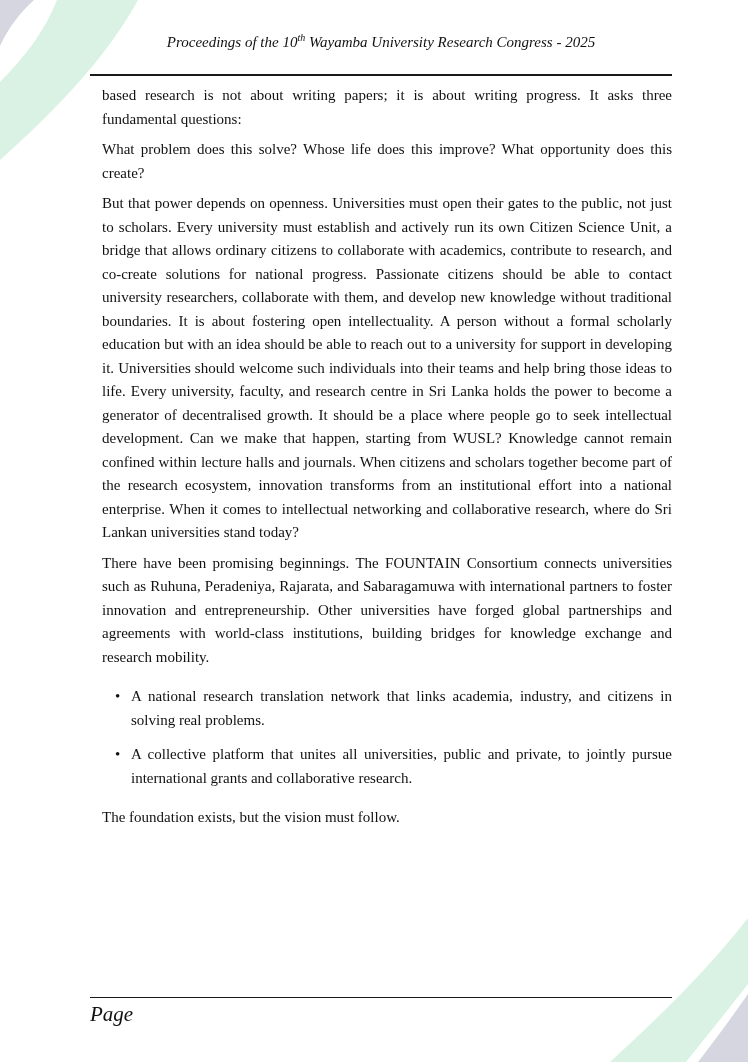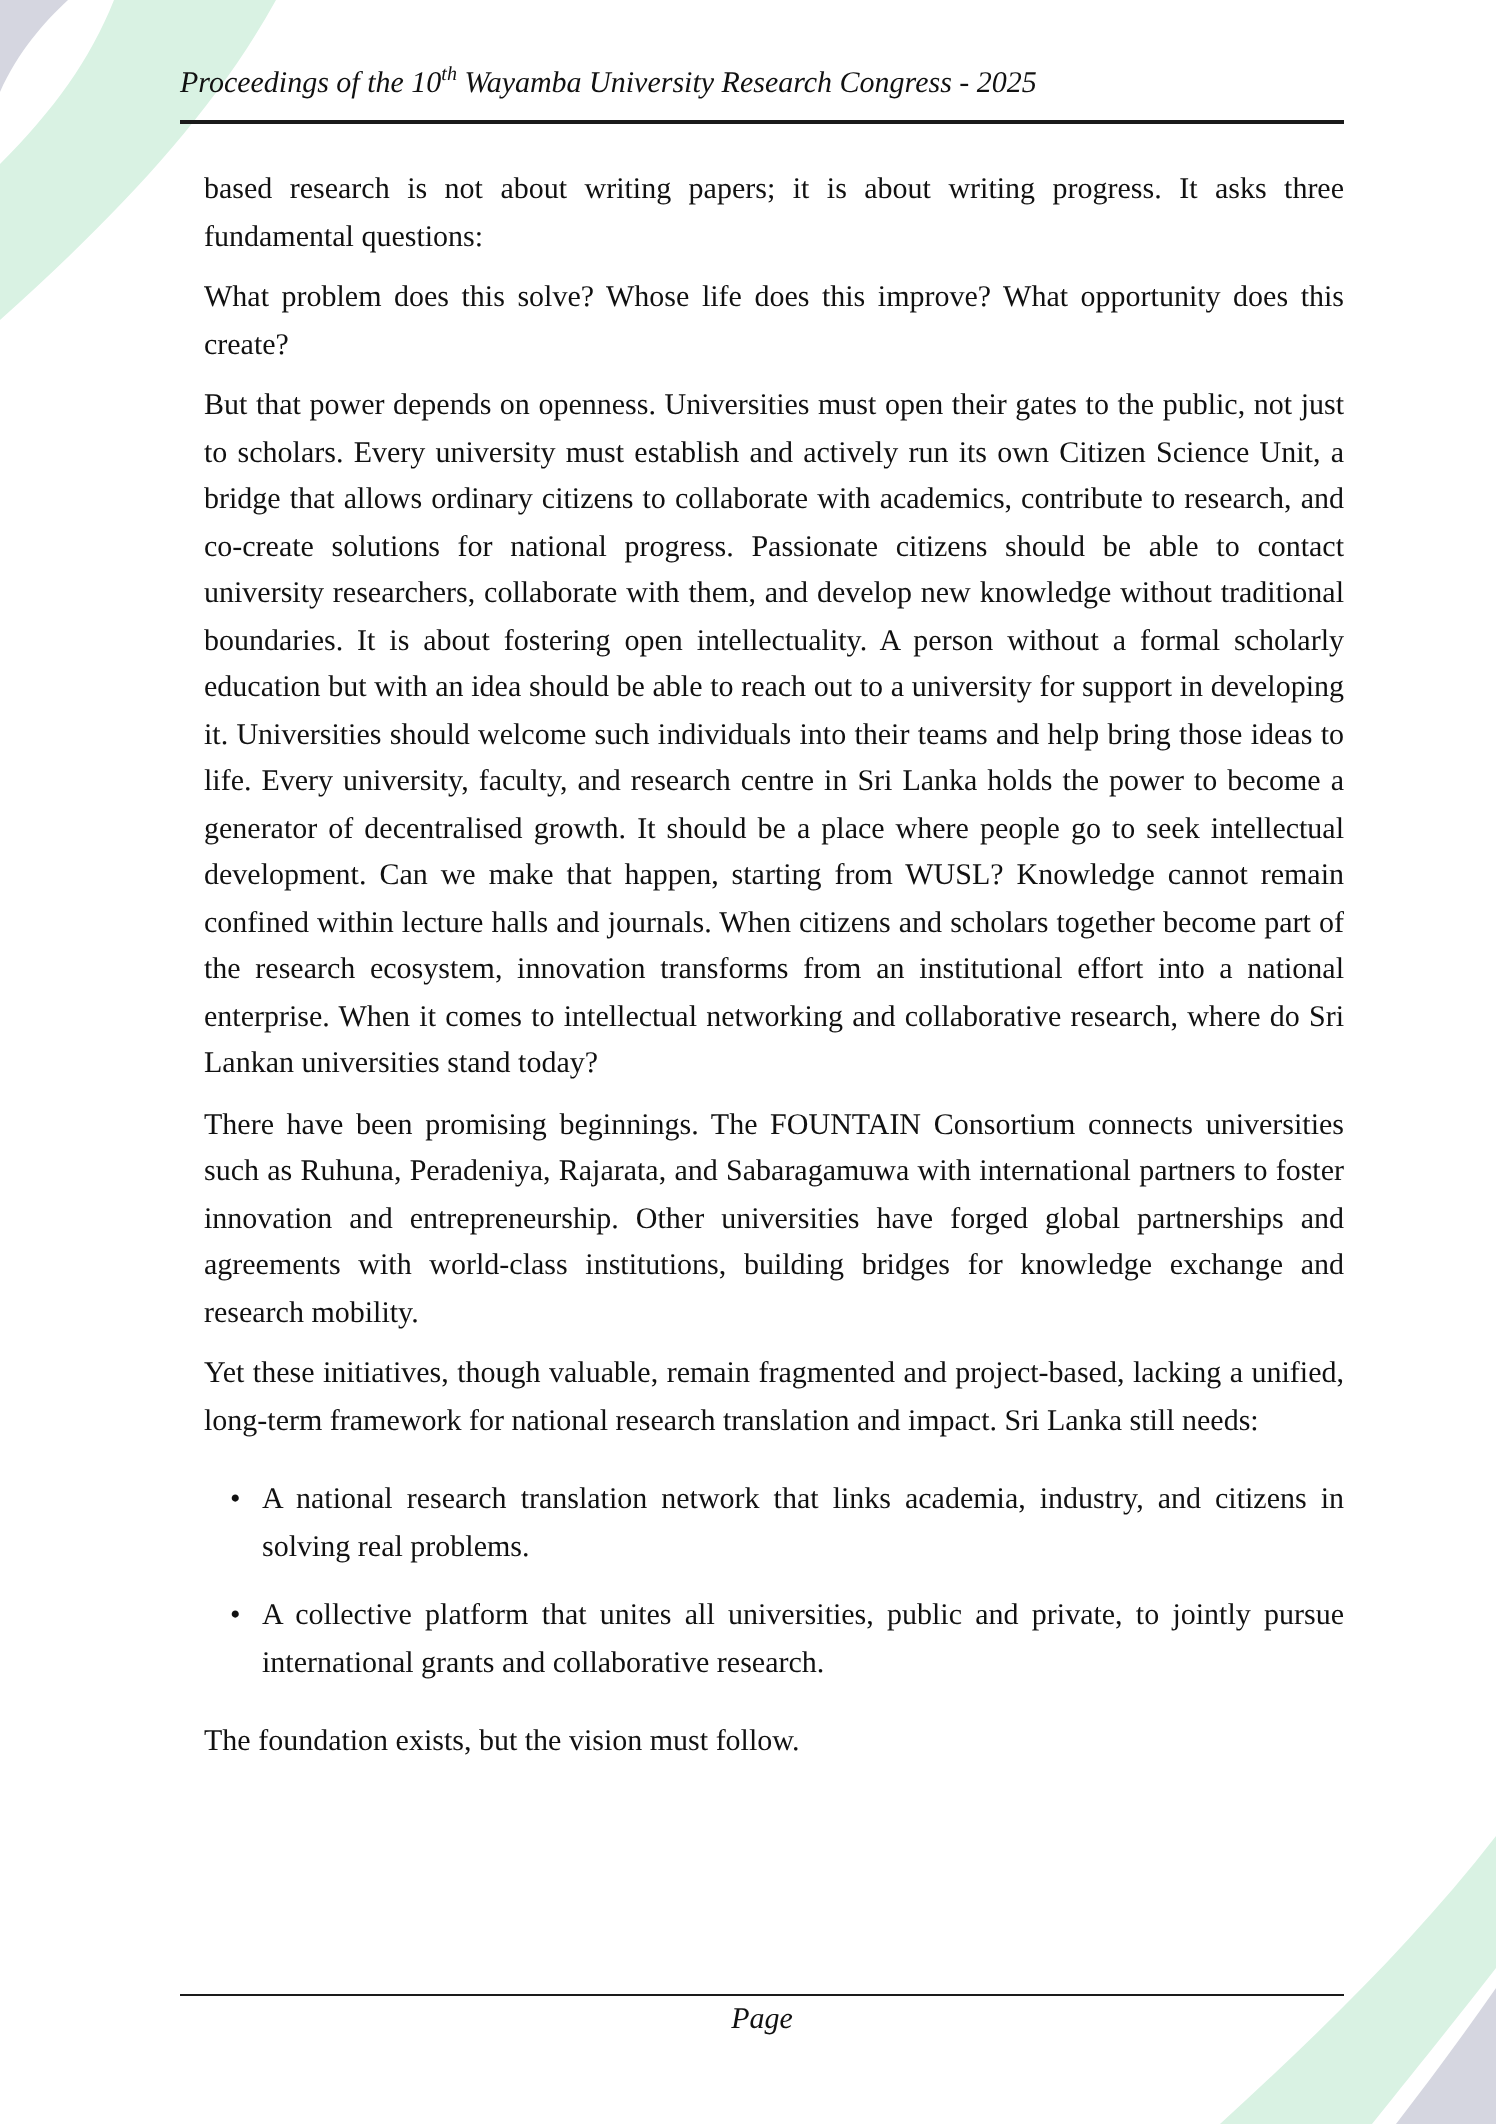--- a/index.html
+++ b/index.html
@@ -24,22 +24,23 @@
   .deco-br { right: 0; bottom: 0; }
 
   .header {
     position: absolute;
     left: 90px;
     width: 582px;
     top: 33px;
     font-style: italic;
     font-size: 15px;
     line-height: 19px;
-    padding-bottom: 8px;
+    padding-bottom: 22px;
     border-bottom: 2px solid #1a1a1a;
+    text-align: center;
   }
   .header sup {
     font-size: 10px;
     line-height: 0;
   }
 
   .body-text {
     position: absolute;
     left: 90px;
     width: 582px;
@@ -74,23 +75,23 @@
 
   .footer {
     position: absolute;
     left: 90px;
     width: 582px;
     top: 997px;
     border-top: 1.5px solid #1a1a1a;
   }
   .footer-label {
     margin-top: 4px;
-    text-align: center;
+    text-align: left;
     font-style: italic;
-    font-size: 15px;
+    font-size: 21px;
   }
 </style>
 </head>
 <body>
 
 <div class="page">
 
   <svg class="deco deco-tl" width="150" height="180" viewBox="0 0 150 180" aria-hidden="true">
     <path d="M0,0 L34,0 C22,11 9,26 0,46 Z" fill="#d5d6e0"></path>
     <path d="M57,0 L138,0 C106,58 58,108 0,160 L0,82 C27,55 45,30 57,0 Z" fill="#d9f2e3"></path>
@@ -103,21 +104,20 @@
 
   <div class="header">
     <span>Proceedings of the 10</span><sup>th</sup><span> Wayamba University Research Congress - 2025</span>
   </div>
 
   <div class="body-text">
     <p>based research is not about writing papers; it is about writing progress. It asks three fundamental questions:</p>
     <p>What problem does this solve? Whose life does this improve? What opportunity does this create?</p>
     <p>But that power depends on openness. Universities must open their gates to the public, not just to scholars. Every university must establish and actively run its own Citizen Science Unit, a bridge that allows ordinary citizens to collaborate with academics, contribute to research, and co-create solutions for national progress. Passionate citizens should be able to contact university researchers, collaborate with them, and develop new knowledge without traditional boundaries. It is about fostering open intellectuality. A person without a formal scholarly education but with an idea should be able to reach out to a university for support in developing it. Universities should welcome such individuals into their teams and help bring those ideas to life. Every university, faculty, and research centre in Sri Lanka holds the power to become a generator of decentralised growth. It should be a place where people go to seek intellectual development. Can we make that happen, starting from WUSL? Knowledge cannot remain confined within lecture halls and journals. When citizens and scholars together become part of the research ecosystem, innovation transforms from an institutional effort into a national enterprise. When it comes to intellectual networking and collaborative research, where do Sri Lankan universities stand today?</p>
     <p>There have been promising beginnings. The FOUNTAIN Consortium connects universities such as Ruhuna, Peradeniya, Rajarata, and Sabaragamuwa with international partners to foster innovation and entrepreneurship. Other universities have forged global partnerships and agreements with world-class institutions, building bridges for knowledge exchange and research mobility.</p>
-    <p>Yet these initiatives, though valuable, remain fragmented and project-based, lacking a unified, long-term framework for national research translation and impact. Sri Lanka still needs:</p>
     <ul class="needs-list">
       <li>A national research translation network that links academia, industry, and citizens in solving real problems.</li>
       <li>A collective platform that unites all universities, public and private, to jointly pursue international grants and collaborative research.</li>
     </ul>
     <p class="closing">The foundation exists, but the vision must follow.</p>
   </div>
 
   <div class="footer">
     <div class="footer-label">Page</div>
   </div>

